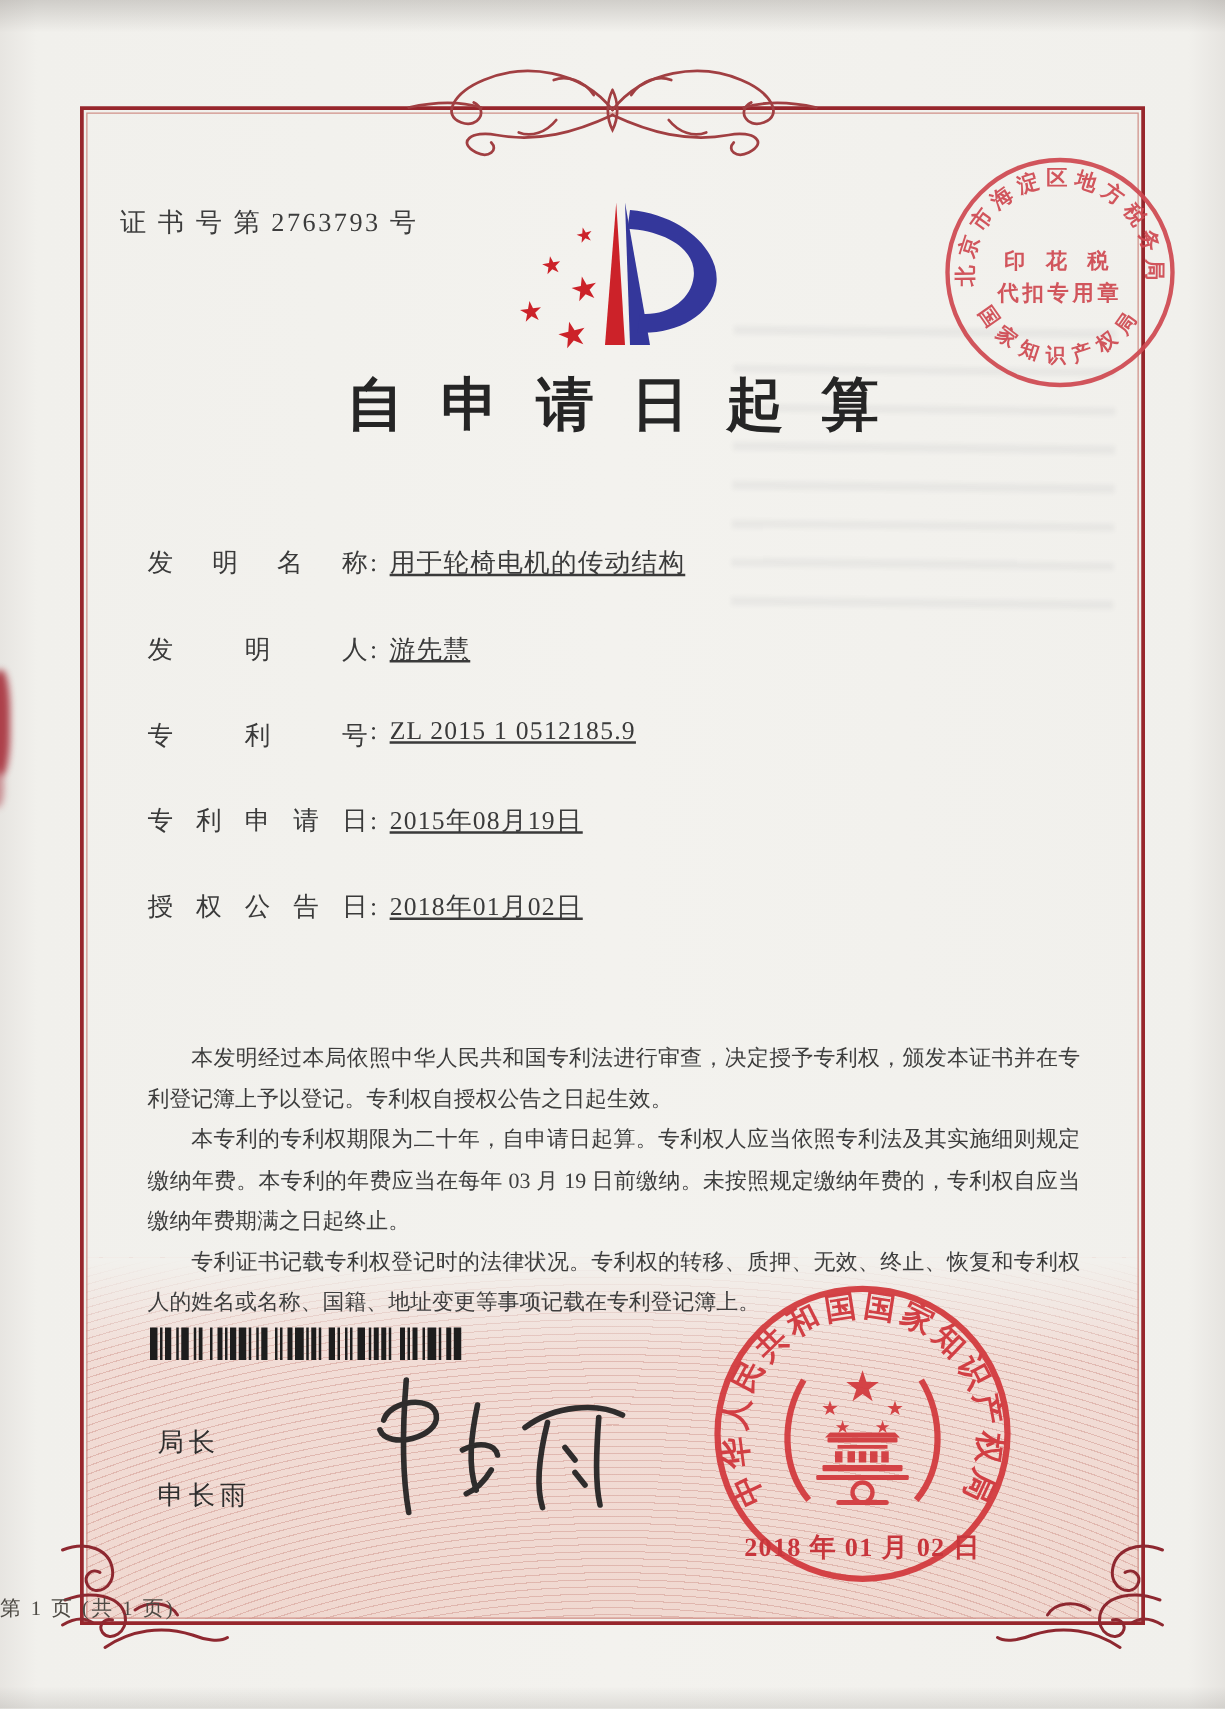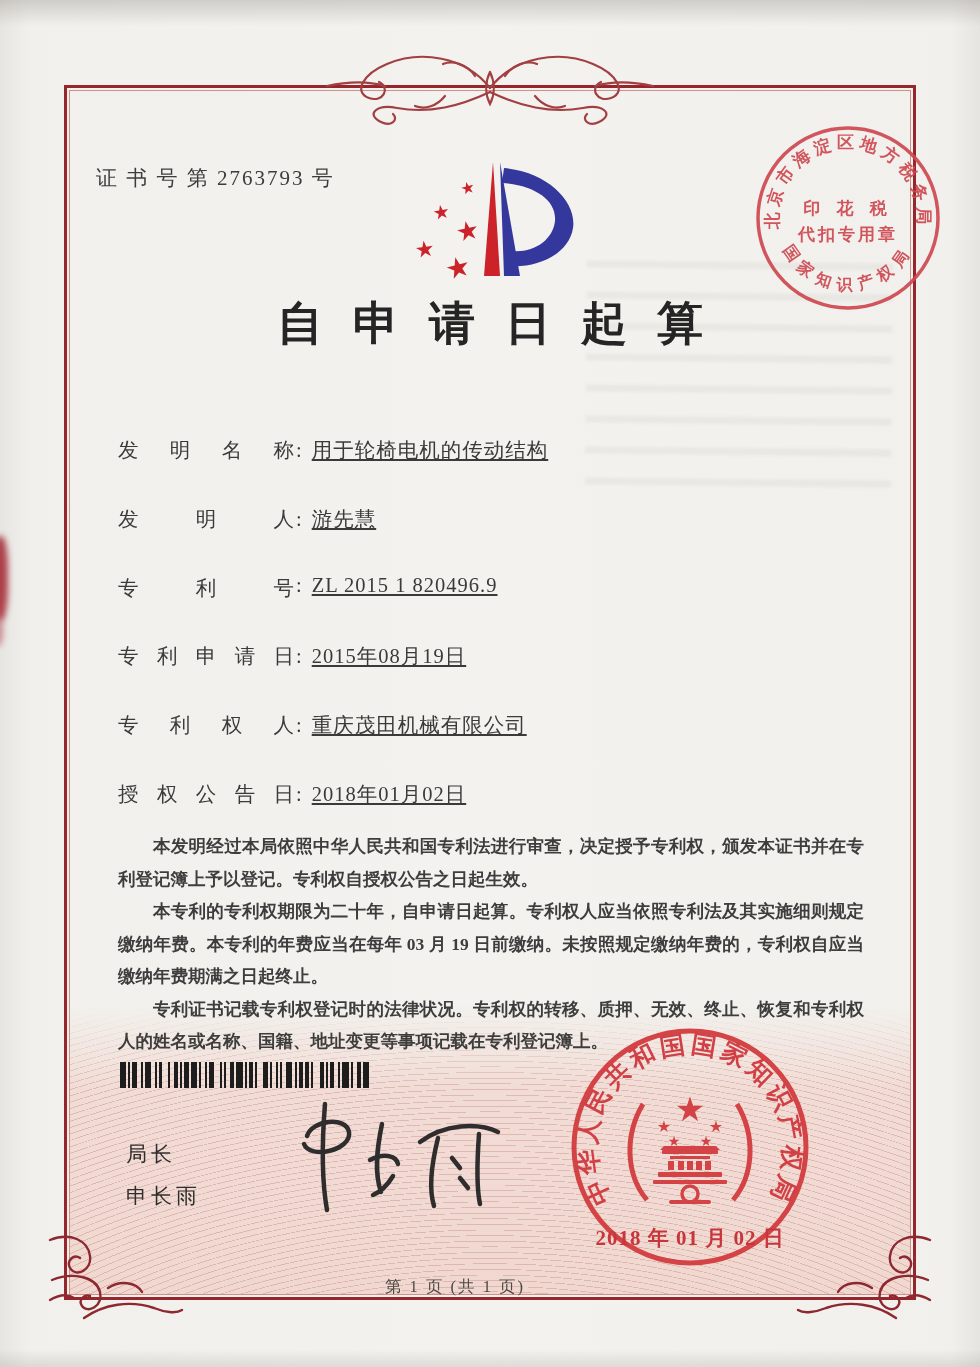--- a/index.html
+++ b/index.html
@@ -53,38 +53,38 @@
     color:#252525;letter-spacing:30px;padding-left:30px;}
 
   .fields{position:absolute;left:118px;top:436px;width:740px;}
   .field-row{height:68.8px;font-size:20.5px;color:#3a3a3a;white-space:nowrap;text-decoration:underline;}
   .field-label{display:inline-block;width:176px;text-align:justify;text-align-last:justify;
     vertical-align:top;}
   .field-colon{display:inline-block;margin:0 10px 0 2px;}
   .field-value{letter-spacing:1px;}
 
   .body-text{position:absolute;left:118px;top:830px;width:746px;font-size:17.5px;line-height:32.5px;
-    color:#3d3d3d;text-align:justify;font-weight:bold;}
+    color:#3d3d3d;text-align:justify;}
   .body-text p{margin:0;text-indent:2em;}
 
   .barcode{position:absolute;left:120px;top:1062px;width:252px;height:26px;font-size:0;}
   .barcode span{display:inline-block;height:100%;vertical-align:top;}
   .barcode .b{background:#1d1d1d;}
 
   .sig-role{position:absolute;left:126px;top:1140px;font-size:21px;letter-spacing:4px;color:#2e2e2e;
     font-family:Liberation Serif, serif;}
   .sig-name{position:absolute;left:126px;top:1182px;font-size:21px;letter-spacing:4px;color:#2e2e2e;
     font-family:Liberation Serif, serif;}
   .signature{position:absolute;left:252px;top:1096px;width:270px;height:130px;}
 
   .seal{position:absolute;left:565px;top:1022px;width:250px;height:250px;opacity:.93;}
   .seal-date{position:absolute;left:575px;top:1224px;width:230px;text-align:center;font-size:21px;
     color:#c8363c;letter-spacing:1px;font-weight:600;}
 
-  .footer{position:absolute;left:0;right:70px;top:1276px;text-align:center;font-size:16.5px;
+  .footer{position:absolute;left:0;right:70px;top:1276px;font-size:16.5px;
     color:#4d4a44;letter-spacing:2px;}
 </style>
 </head>
 <body>
 
 <div class="page">
 
   <div class="ghost"></div>
   <div class="edge-smudge"></div>
   <div class="edge-smudge2"></div>
@@ -165,27 +165,24 @@
   <div class="title">自申请日起算</div>
 
   <div class="fields">
     <div class="field-row">
       <span class="field-label">发明名称</span><span class="field-colon">:</span><span class="field-value">用于轮椅电机的传动结构</span>
     </div>
     <div class="field-row">
       <span class="field-label">发明人</span><span class="field-colon">:</span><span class="field-value">游先慧</span>
     </div>
     <div class="field-row">
-      <span class="field-label">专利号</span><span class="field-colon">:</span><span class="field-value">ZL 2015 1 820496.9</span>
+      <span class="field-label">专利号</span><span class="field-colon">:</span><span class="field-value">ZL 2015 1 0512185.9</span>
     </div>
     <div class="field-row">
       <span class="field-label">专利申请日</span><span class="field-colon">:</span><span class="field-value">2015年08月19日</span>
-    </div>
-    <div class="field-row">
-      <span class="field-label">专利权人</span><span class="field-colon">:</span><span class="field-value">重庆茂田机械有限公司</span>
     </div>
     <div class="field-row">
       <span class="field-label">授权公告日</span><span class="field-colon">:</span><span class="field-value">2018年01月02日</span>
     </div>
   </div>
 
   <div class="body-text">
     <p>本发明经过本局依照中华人民共和国专利法进行审查，决定授予专利权，颁发本证书并在专利登记簿上予以登记。专利权自授权公告之日起生效。</p>
     <p>本专利的专利权期限为二十年，自申请日起算。专利权人应当依照专利法及其实施细则规定缴纳年费。本专利的年费应当在每年 03 月 19 日前缴纳。未按照规定缴纳年费的，专利权自应当缴纳年费期满之日起终止。</p>
     <p>专利证书记载专利权登记时的法律状况。专利权的转移、质押、无效、终止、恢复和专利权人的姓名或名称、国籍、地址变更等事项记载在专利登记簿上。</p>

